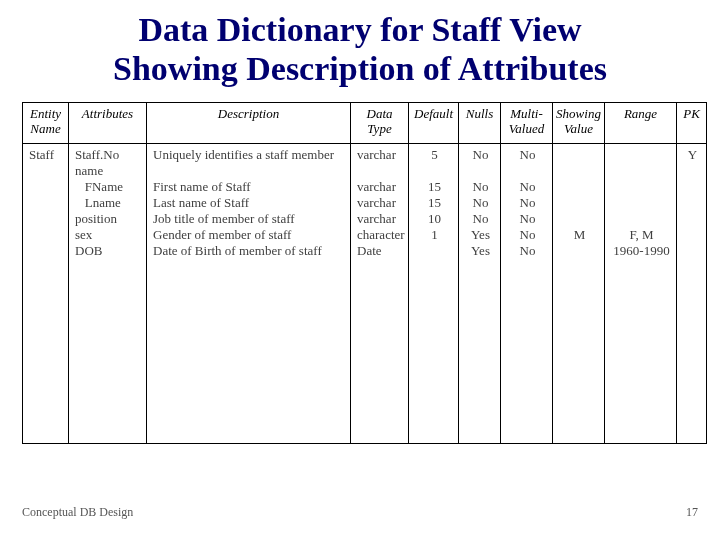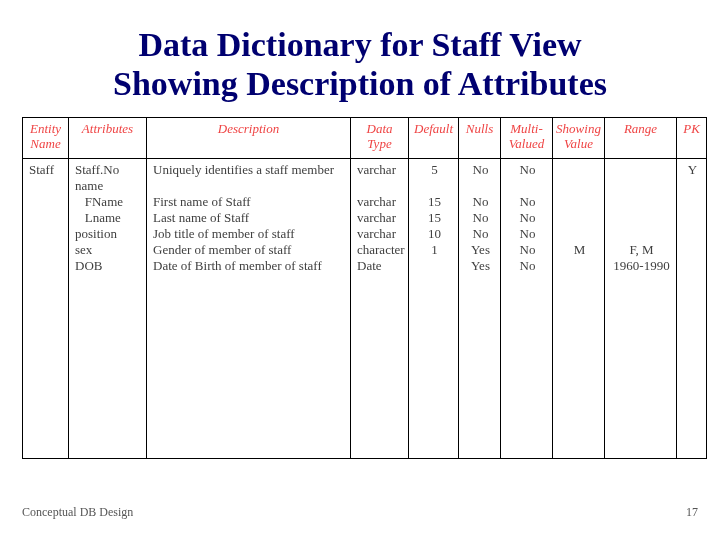--- a/index.html
+++ b/index.html
@@ -1,23 +1,23 @@
 <!DOCTYPE html>
 <html><head>
 <meta charset="utf-8">
 <style>
   * { box-sizing: border-box; margin: 0; padding: 0; }
   html, body { width: 720px; height: 540px; background: #fff; font-family: "Times New Roman", Times, serif; }
-  .slide { width: 720px; height: 540px; position: relative; padding: 25px 22px 0 22px; }
+  .slide { width: 720px; height: 540px; position: relative; padding: 10px 22px 0 22px; }
   .title { text-align: center; color: #000070; line-height: 1.15; margin-bottom: 14px; }
   .title .t1 { font-size: 34px; font-weight: bold; }
   .title .t2 { font-size: 34px; font-weight: bold; }
   table { width: 100%; border-collapse: collapse; table-layout: fixed; }
   th, td { border: 1px solid #000; vertical-align: top; font-size: 13px; color: #404040; font-family: "Times New Roman", Times, serif; }
-  th { background: #fff; color: #ef4444; font-style: italic; font-weight: normal; text-align: center; padding: 4px 2px 6px 2px; line-height: 1.15; }
+  th { background: #fff; color: #000000; font-style: italic; font-weight: normal; text-align: center; padding: 4px 2px 6px 2px; line-height: 1.15; }
   td { padding: 3px 4px 4px 6px; }
   col.c0 { width: 46px; }
   col.c1 { width: 78px; }
   col.c2 { width: 204px; }
   col.c3 { width: 58px; }
   col.c4 { width: 50px; }
   col.c5 { width: 42px; }
   col.c6 { width: 52px; }
   col.c7 { width: 52px; }
   col.c8 { width: 72px; }

